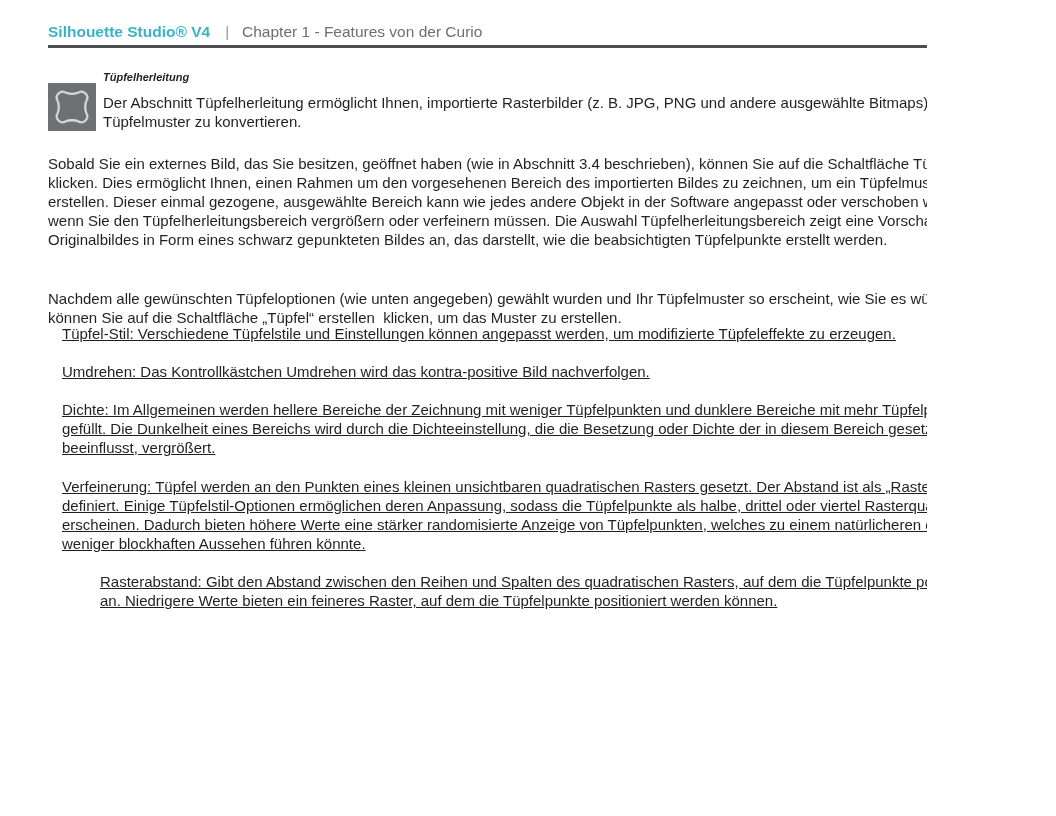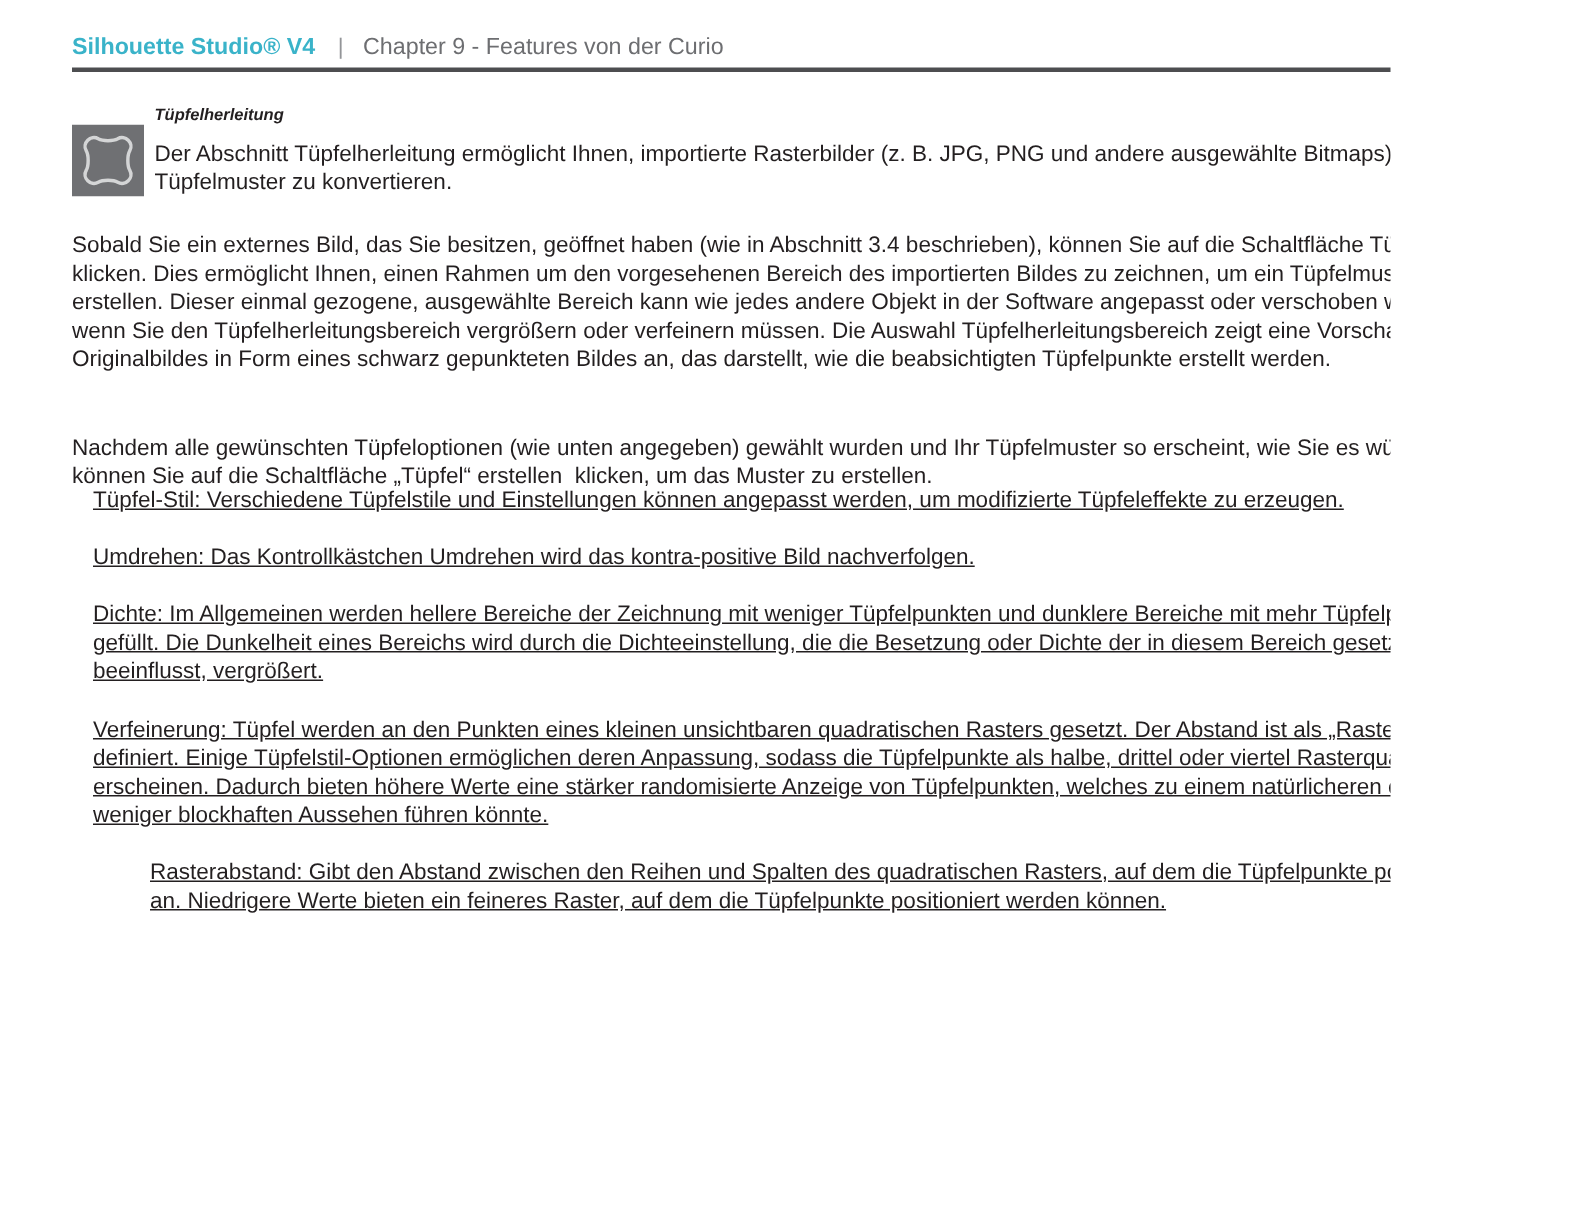--- a/index.html
+++ b/index.html
@@ -96,21 +96,21 @@
   .opt-4 { top: 572px; margin-left: 38px; }
 </style>
 </head>
 <body>
 
 <div class="page">
 
   <div class="header-row">
     <span class="brand">Silhouette Studio® V4</span>
     <span class="header-sep">|</span>
-    <span class="chapter">Chapter 9 - Features von der Curio</span>
+    <span class="chapter">Chapter 1 - Features von der Curio</span>
     <span class="header-spacer"></span>
     <span class="page-number">93</span>
   </div>
   <div class="header-rule"></div>
 
   <div class="intro-section">
     <div class="icon-box">
       <svg width="48" height="48" viewBox="0 0 48 48" xmlns="http://www.w3.org/2000/svg" aria-hidden="true">
         <rect x="0" y="0" width="48" height="48" fill="#6f7073"></rect>
         <path d="M 17.5 9.5

